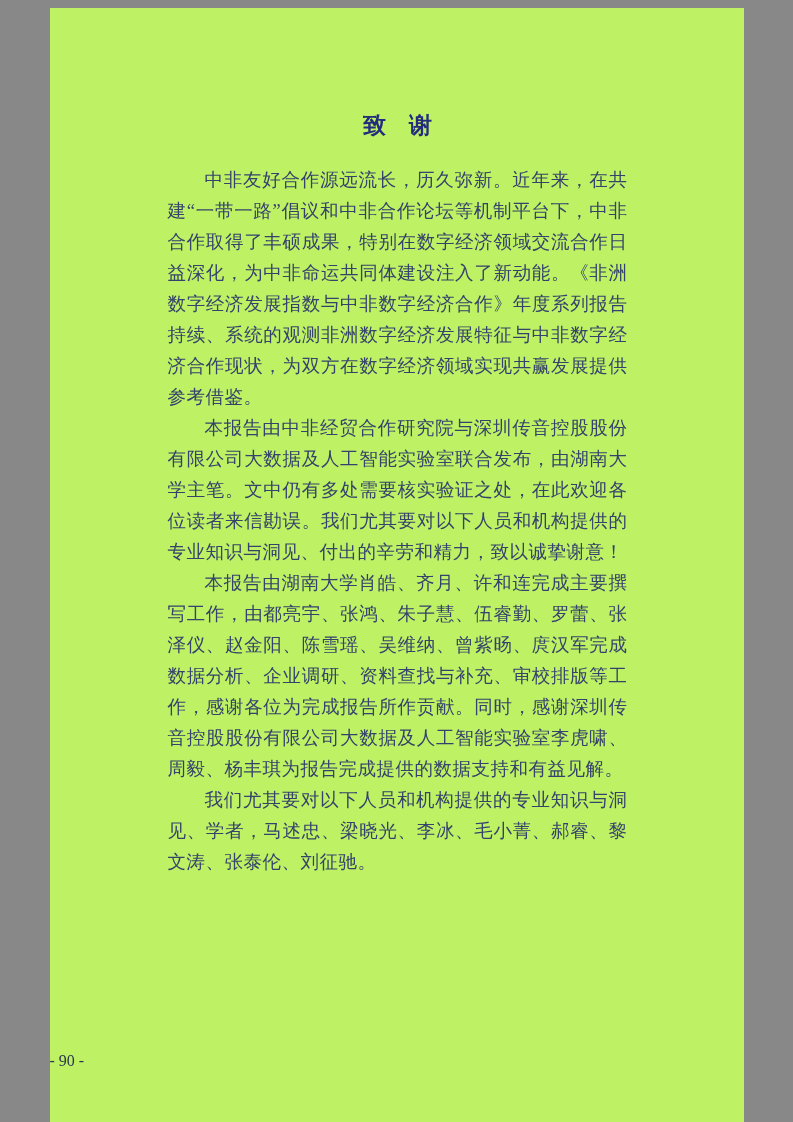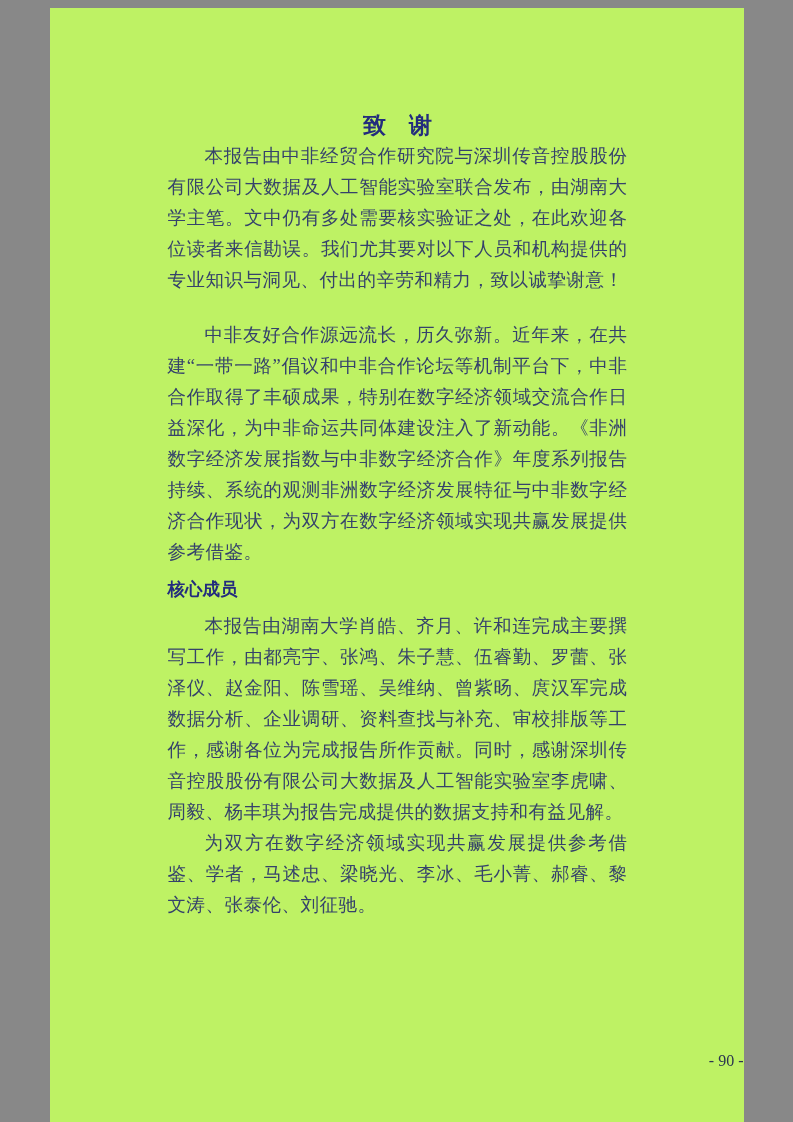--- a/index.html
+++ b/index.html
@@ -44,43 +44,42 @@
     font-weight: bold;
     font-size: 17.5px;
     line-height: 24px;
     color: #232c7d;
   }
   .page-number {
     position: absolute;
     left: 0;
     width: 100%;
     top: 1044px;
-    text-align: right;
+    text-align: left;
     font-size: 16px;
     color: #2b3550;
     font-family: "Liberation Serif", "DejaVu Serif", serif;
   }
 </style>
 </head>
 <body>
 
 <div class="page">
   <div class="content">
 
     <div class="doc-title">致　谢</div>
 
+    <p class="para first">中非友好合作源远流长，历久弥新。近年来，在共建“一带一路”倡议和中非合作论坛等机制平台下，中非合作取得了丰硕成果，特别在数字经济领域交流合作日益深化，为中非命运共同体建设注入了新动能。《非洲数字经济发展指数与中非数字经济合作》年度系列报告持续、系统的观测非洲数字经济发展特征与中非数字经济合作现状，为双方在数字经济领域实现共赢发展提供参考借鉴。</p>
+
     <p class="para">本报告由中非经贸合作研究院与深圳传音控股股份有限公司大数据及人工智能实验室联合发布，由湖南大学主笔。文中仍有多处需要核实验证之处，在此欢迎各位读者来信勘误。我们尤其要对以下人员和机构提供的专业知识与洞见、付出的辛劳和精力，致以诚挚谢意！</p>
 
-    <p class="para first">中非友好合作源远流长，历久弥新。近年来，在共建“一带一路”倡议和中非合作论坛等机制平台下，中非合作取得了丰硕成果，特别在数字经济领域交流合作日益深化，为中非命运共同体建设注入了新动能。《非洲数字经济发展指数与中非数字经济合作》年度系列报告持续、系统的观测非洲数字经济发展特征与中非数字经济合作现状，为双方在数字经济领域实现共赢发展提供参考借鉴。</p>
-
-    <div class="sec-heading">核心成员</div>
 
     <p class="para">本报告由湖南大学肖皓、齐月、许和连完成主要撰写工作，由都亮宇、张鸿、朱子慧、伍睿勤、罗蕾、张泽仪、赵金阳、陈雪瑶、吴维纳、曾紫旸、庹汉军完成数据分析、企业调研、资料查找与补充、审校排版等工作，感谢各位为完成报告所作贡献。同时，感谢深圳传音控股股份有限公司大数据及人工智能实验室李虎啸、周毅、杨丰琪为报告完成提供的数据支持和有益见解。</p>
 
 
 
 
-    <p class="para">为双方在数字经济领域实现共赢发展提供参考借鉴、学者，马述忠、梁晓光、李冰、毛小菁、郝睿、黎文涛、张泰伦、刘征驰。</p>
+    <p class="para">我们尤其要对以下人员和机构提供的专业知识与洞见、学者，马述忠、梁晓光、李冰、毛小菁、郝睿、黎文涛、张泰伦、刘征驰。</p>
 
   </div>
 
   <div class="page-number">- 90 -</div>
 </div>
 
 </body></html>

